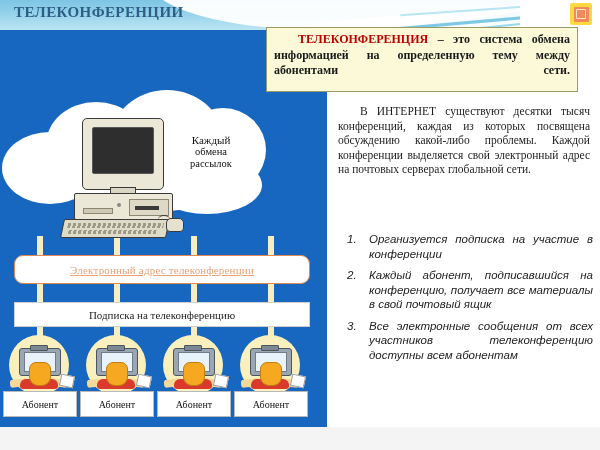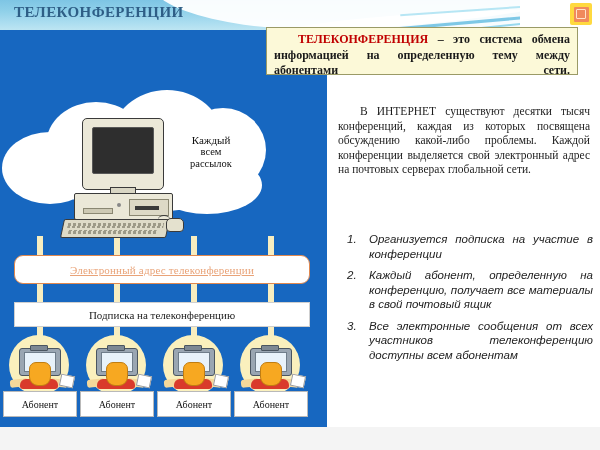--- a/index.html
+++ b/index.html
@@ -97,21 +97,21 @@
   .sub .head{position:absolute;left:29px;top:27px;width:20px;height:22px;background:#f7a821;border-radius:7px 7px 9px 9px;border:1px solid #c07d12;}
   .sub .body{position:absolute;left:20px;top:44px;width:38px;height:10px;background:#d93a2b;border-radius:6px 6px 3px 3px;}
   .sub .deskL{position:absolute;left:10px;top:44px;width:18px;height:8px;background:#f4d89a;border-radius:3px;transform:rotate(-6deg);}
   .sub .deskR{position:absolute;left:50px;top:44px;width:18px;height:8px;background:#f4d89a;border-radius:3px;transform:rotate(6deg);}
   .sub .paper{position:absolute;left:60px;top:40px;width:12px;height:10px;background:#ffffff;border:1px solid #9a9a9a;transform:rotate(12deg);}
   .sub .lbl{position:absolute;left:3px;top:56px;width:72px;height:24px;background:#ffffff;border:1px solid #b9b9b9;
     display:flex;align-items:center;justify-content:center;}
   .sub .lbl span{font-family:"Liberation Serif",serif;font-size:10px;color:#141414;}
 
   
-  .defbox{position:absolute;left:266px;top:27px;width:312px;height:48px;background:#fcf9d8;
+  .defbox{position:absolute;left:266px;top:27px;width:312px;height:65px;background:#fcf9d8;
     border:1px solid #9a9a66;z-index:9;overflow:hidden;
     padding:4px 7px 0 7px;box-sizing:border-box;}
   .defbox p{margin:0;text-align:justify;text-align-last:justify;
     font-family:"Liberation Serif",serif;font-weight:bold;font-size:12px;line-height:15.5px;color:#1a1a1a;}
   .defbox .term{color:#c00000;}
   .defbox .first{text-indent:24px;}
 
   .para{position:absolute;left:338px;top:104px;width:252px;
     font-family:"Liberation Serif",serif;font-size:11.5px;line-height:14.5px;color:#1d1d1d;
     text-align:justify;text-indent:22px;}
@@ -149,21 +149,21 @@
       <div class="lobe c1"></div>
       <div class="lobe c2"></div>
       <div class="lobe c3"></div>
       <div class="lobe c4"></div>
       <div class="lobe c5"></div>
       <div class="lobe c6"></div>
     </div>
 
     <div class="cloud-label">
       <div class="l1">Каждый</div>
-      <div>всем</div>
+      <div>обмена</div>
       <div>рассылок</div>
     </div>
 
     <div class="computer">
       <div class="mon-case"></div>
       <div class="mon-screen"></div>
       <div class="mon-foot"></div>
       <div class="case">
         <span class="slot"></span>
         <span class="led"></span>
@@ -258,21 +258,21 @@
 
   <div class="para">В ИНТЕРНЕТ существуют десятки тысяч конференций, каждая из которых посвящена обсуждению какой-либо проблемы. Каждой конференции выделяется свой электронный адрес на почтовых серверах глобальной сети.</div>
 
   <div class="numlist">
     <div class="li">
       <div class="num">1.</div>
       <div class="txt">Организуется подписка на участие в конференции</div>
     </div>
     <div class="li">
       <div class="num">2.</div>
-      <div class="txt">Каждый абонент, определенную на конференцию, получает все материалы в свой почтовый ящик</div>
+      <div class="txt">Каждый абонент, подписавшийся на конференцию, получает все материалы в свой почтовый ящик</div>
     </div>
     <div class="li">
       <div class="num">3.</div>
       <div class="txt">Все электронные сообщения от всех участников телеконференцию доступны всем абонентам</div>
     </div>
   </div>
 
   <div class="bottom-strip"></div>
 </div>
 

